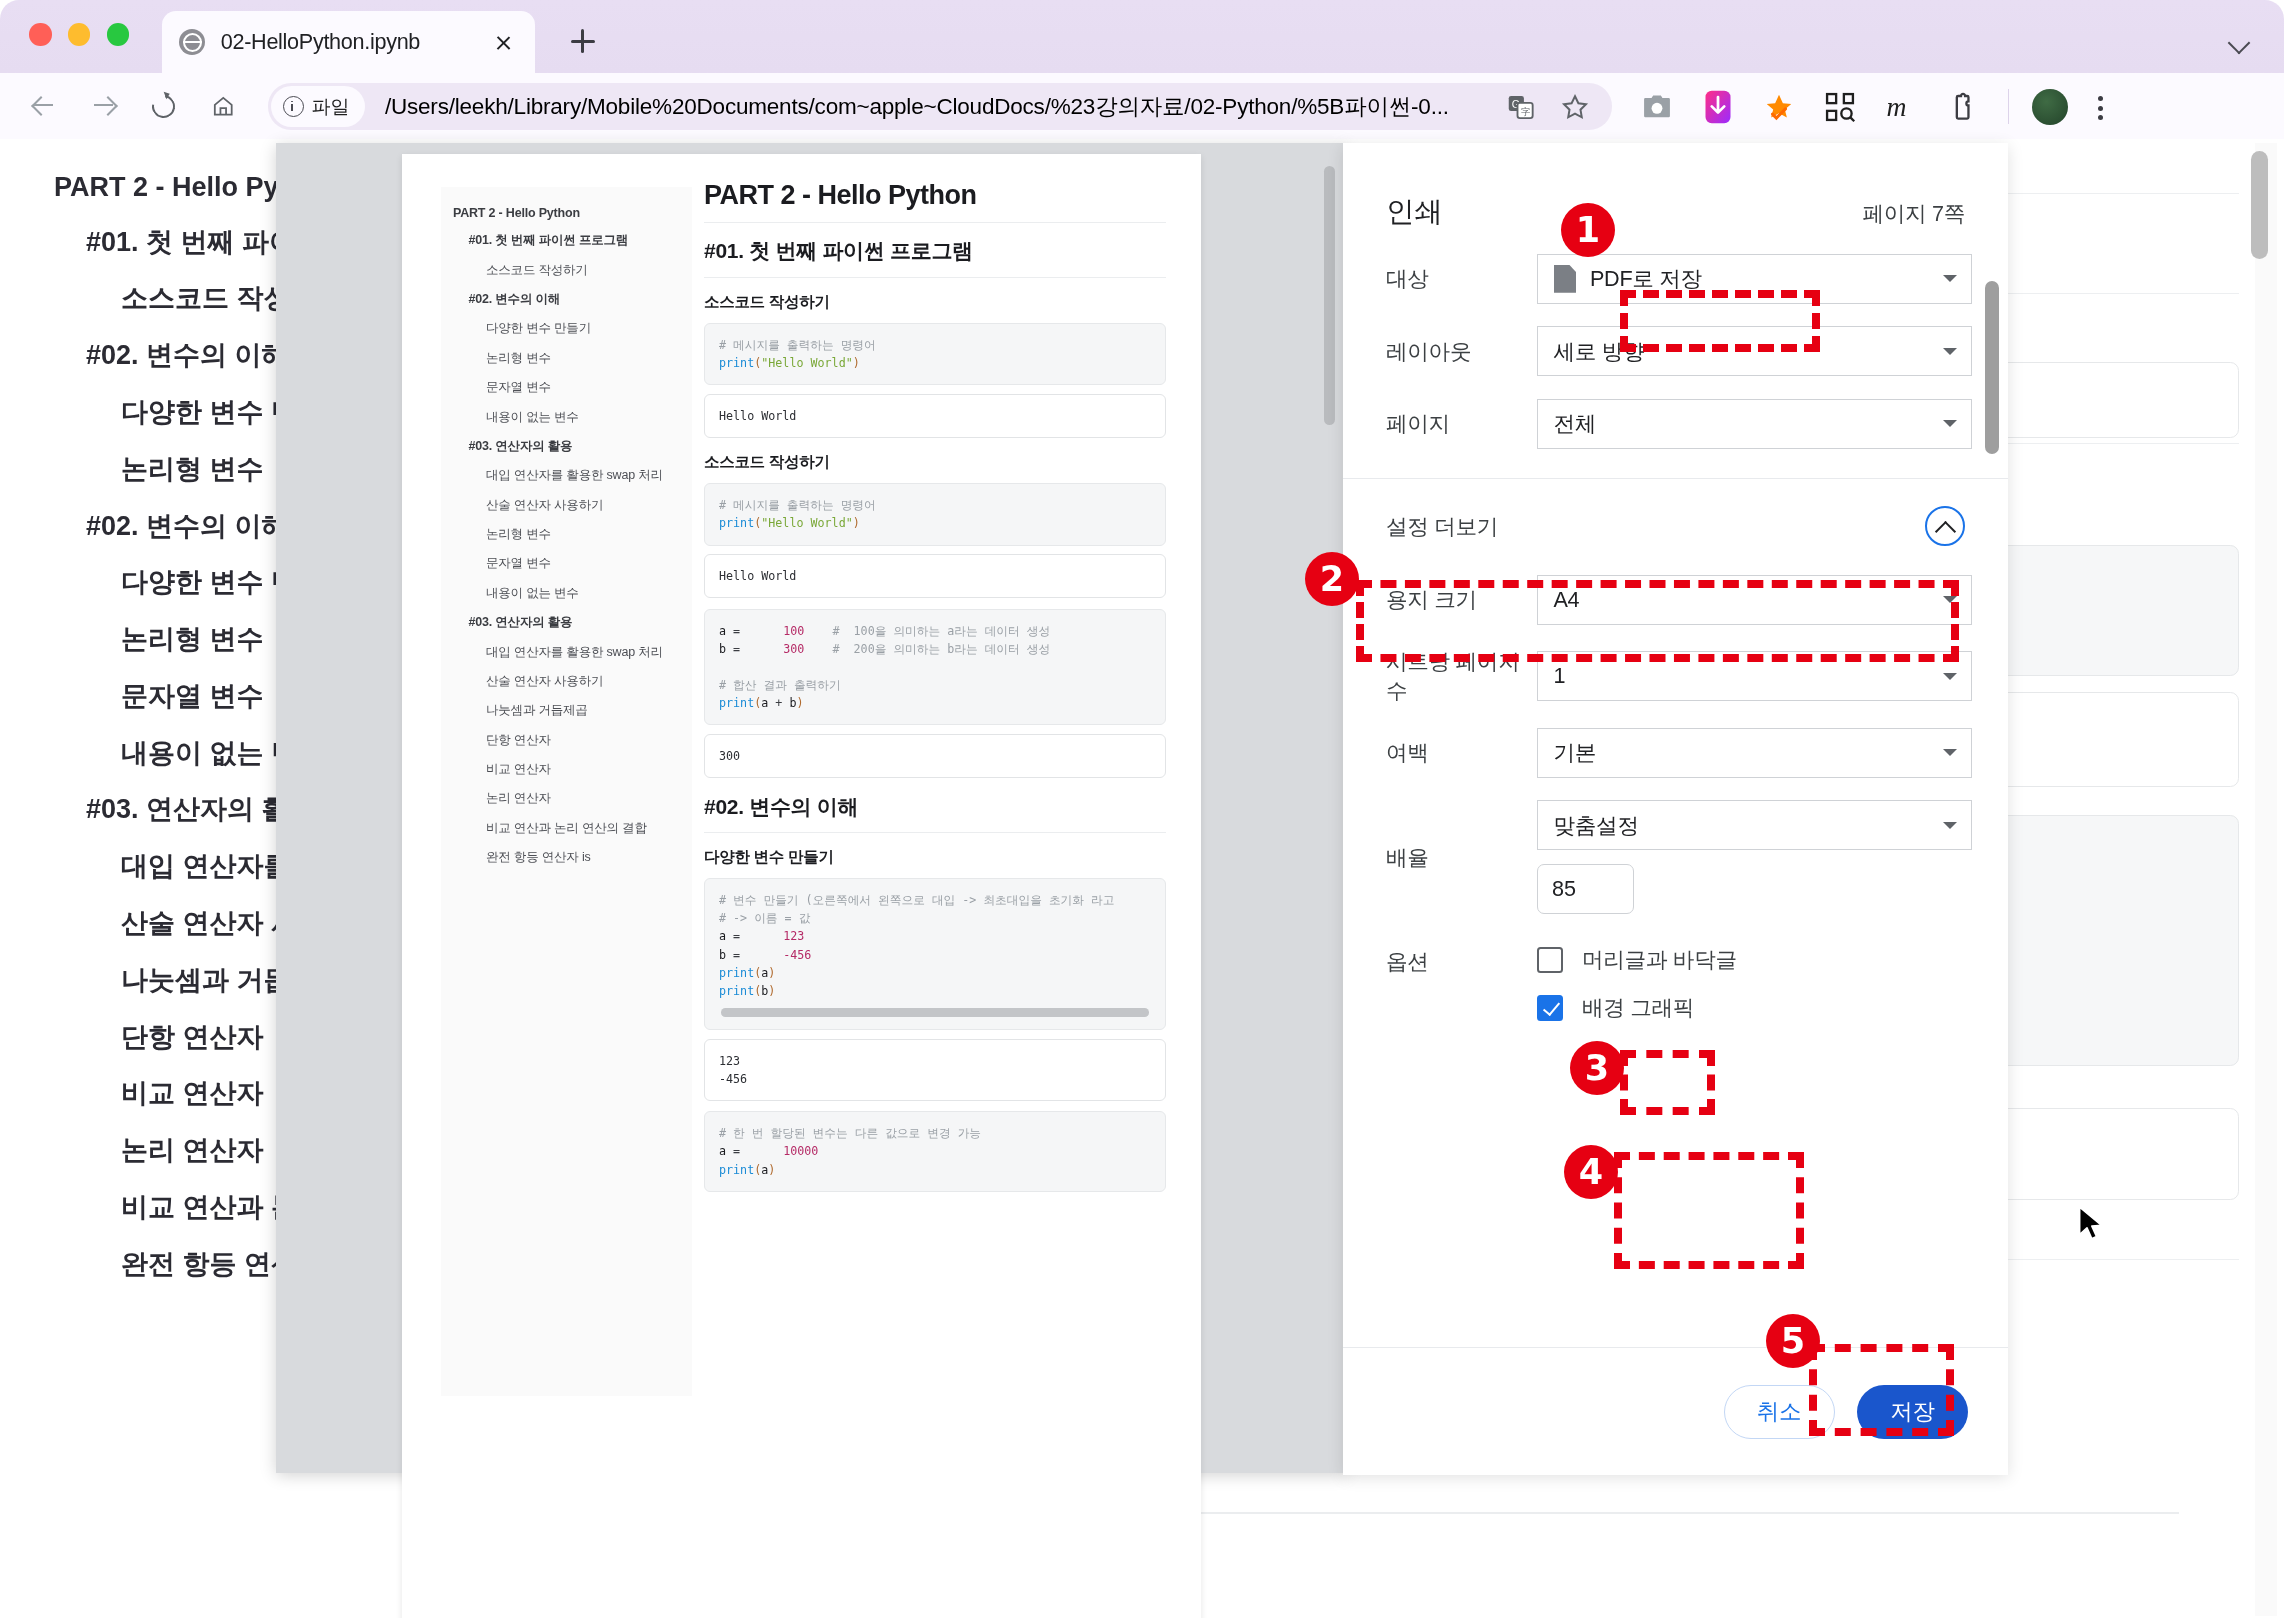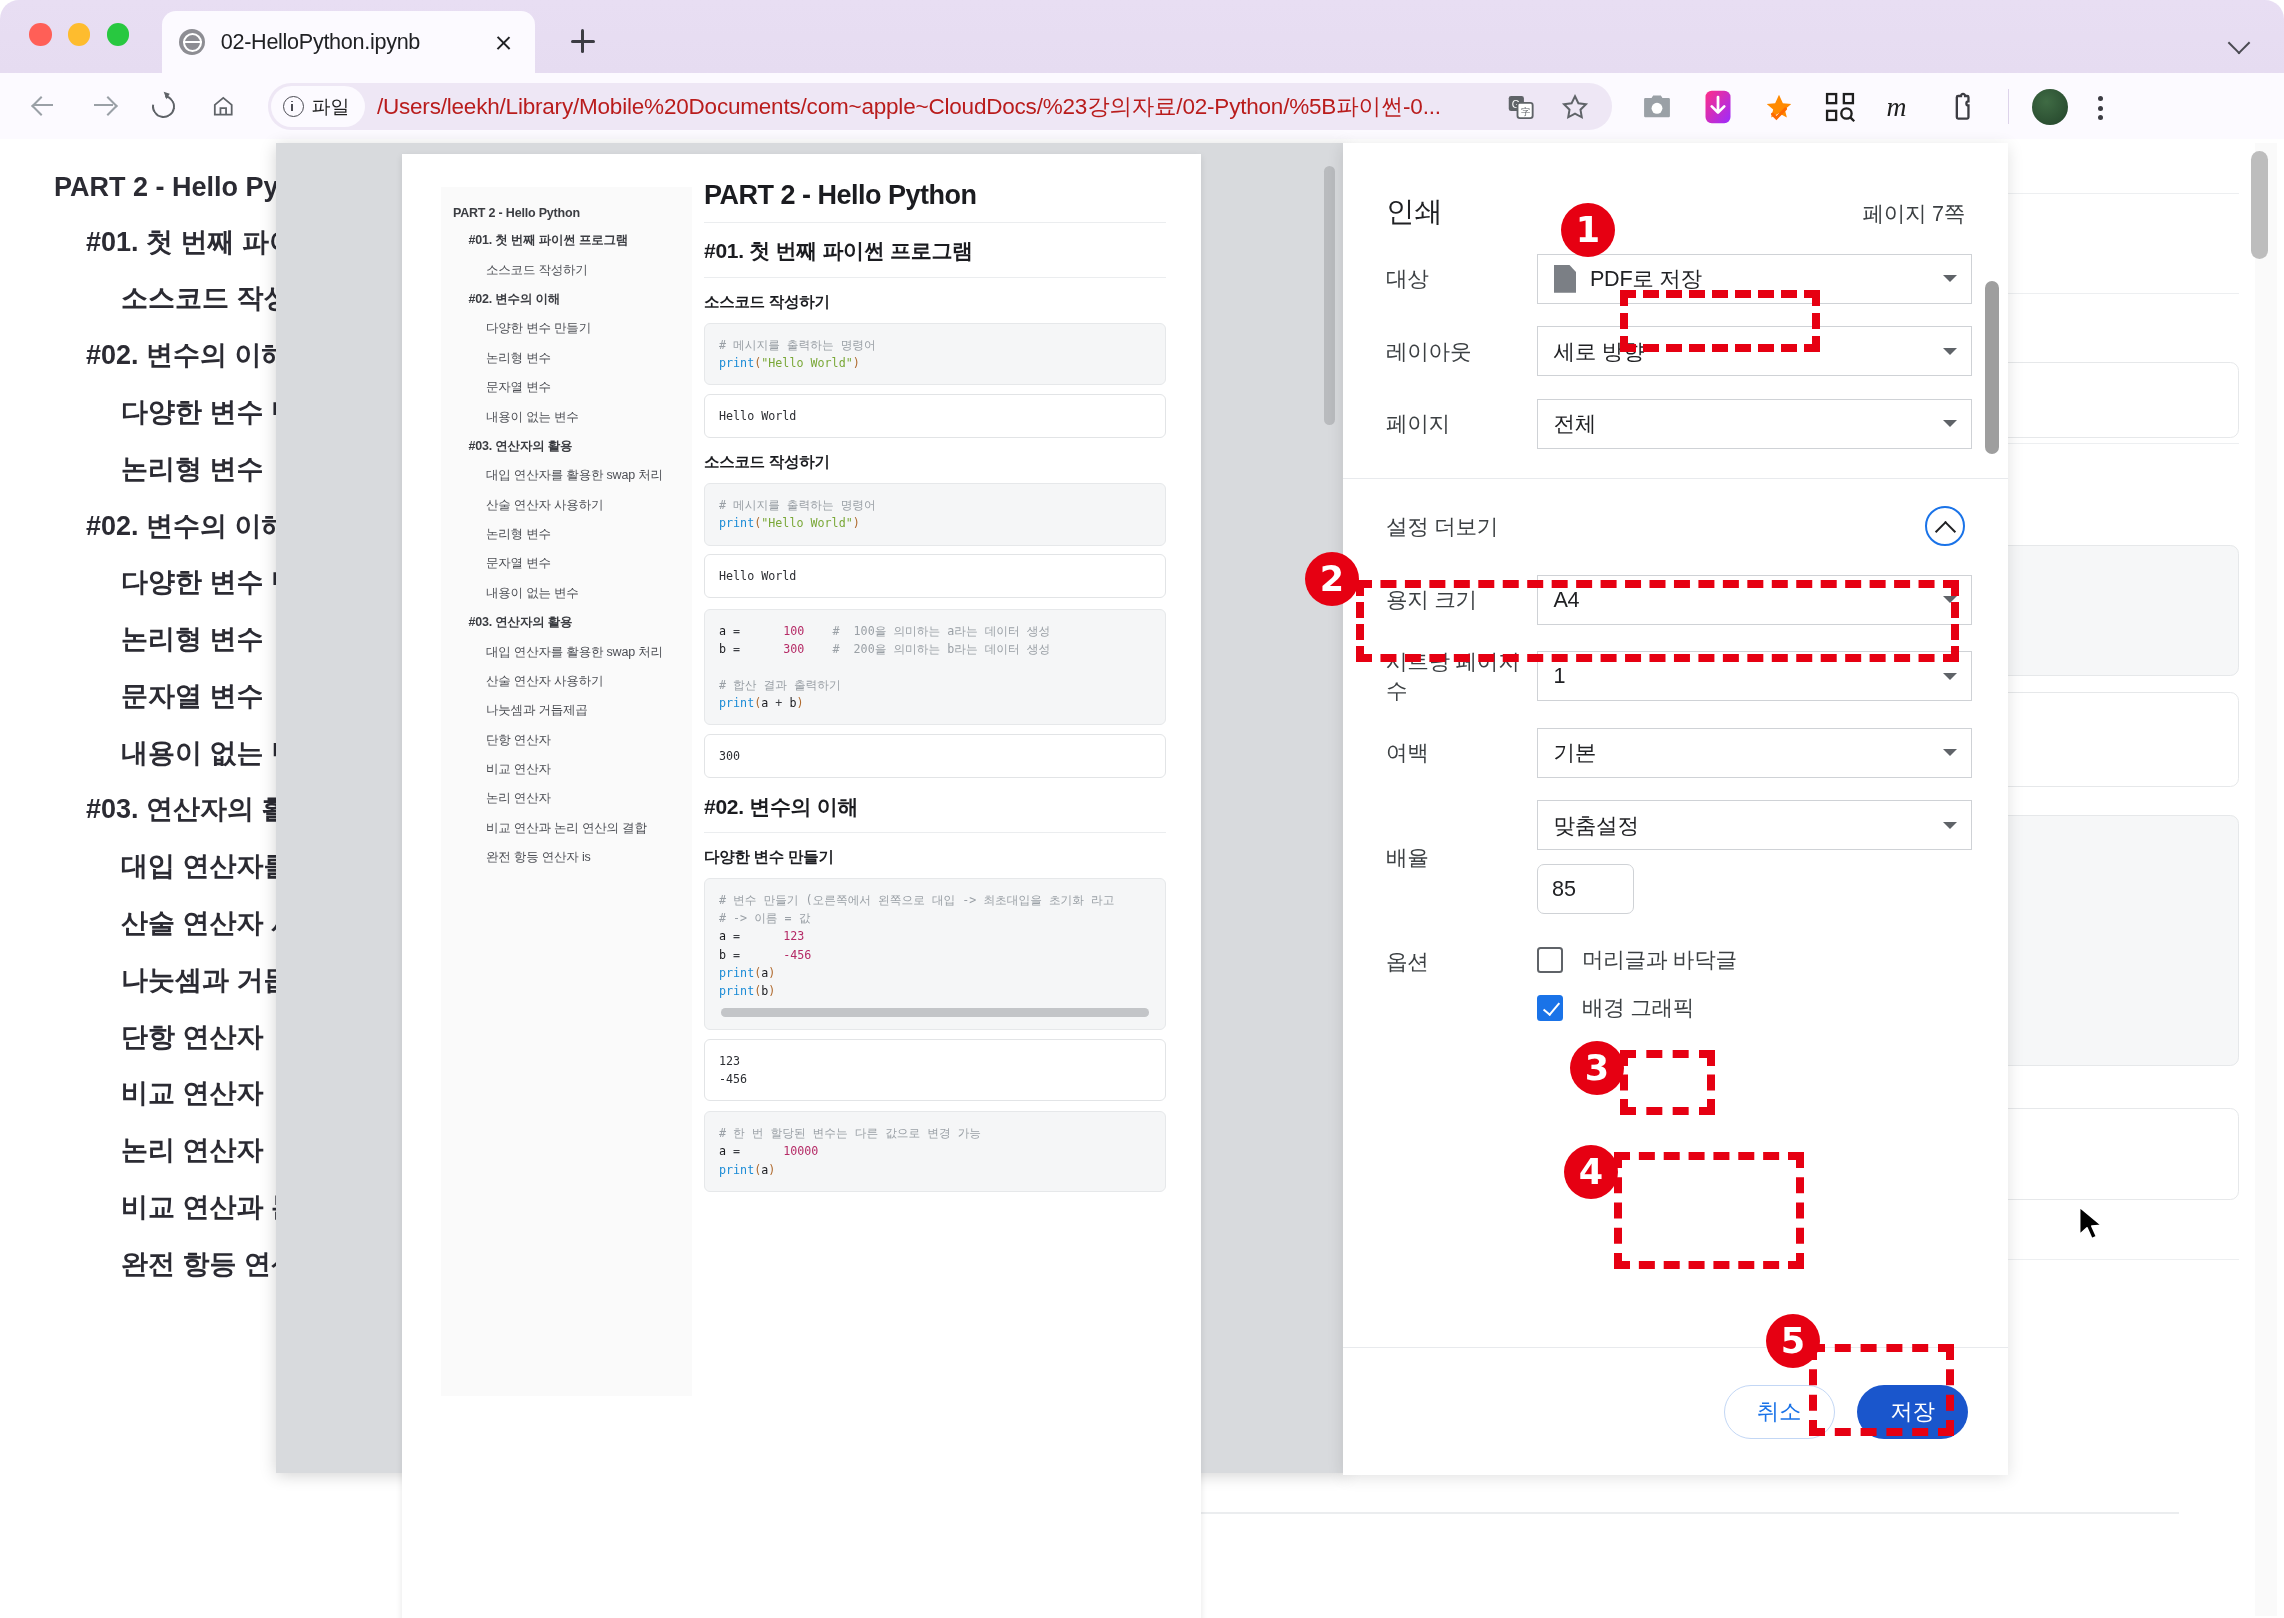--- a/index.html
+++ b/index.html
@@ -149,21 +149,21 @@
   .info-icon::before {
     content: ""; position: absolute; left: 7.8px; top: 3.5px;
     width: 1.9px; height: 1.9px; background: #4a4a52; border-radius: 50%;
   }
   .info-icon::after {
     content: ""; position: absolute; left: 7.8px; top: 7.3px;
     width: 1.9px; height: 7px; background: #4a4a52;
   }
   .chip-label { font-size: 19px; color: #1f1f1f; white-space: nowrap; text-align: center; }
   .url-text {
-    margin-left: 12px; font-size: 22.5px; color: #b91c1c;
+    margin-left: 20px; font-size: 22.5px; color: #000000;
     white-space: nowrap; overflow: hidden; letter-spacing: -0.2px;
   }
   .omni-right { margin-left: auto; display: flex; align-items: center; gap: 7px; padding-right: 14px; }
 
   .tb-icon { width: 47px; height: 47px; position: relative; cursor: pointer; flex: none; }
   .tb-icon svg { position: absolute; left: 50%; top: 50%; transform: translate(-50%,-50%); }
 
   .ext-row {
     position: absolute; left: 1633px; top: 83px;
     display: flex; align-items: center; gap: 14px;

